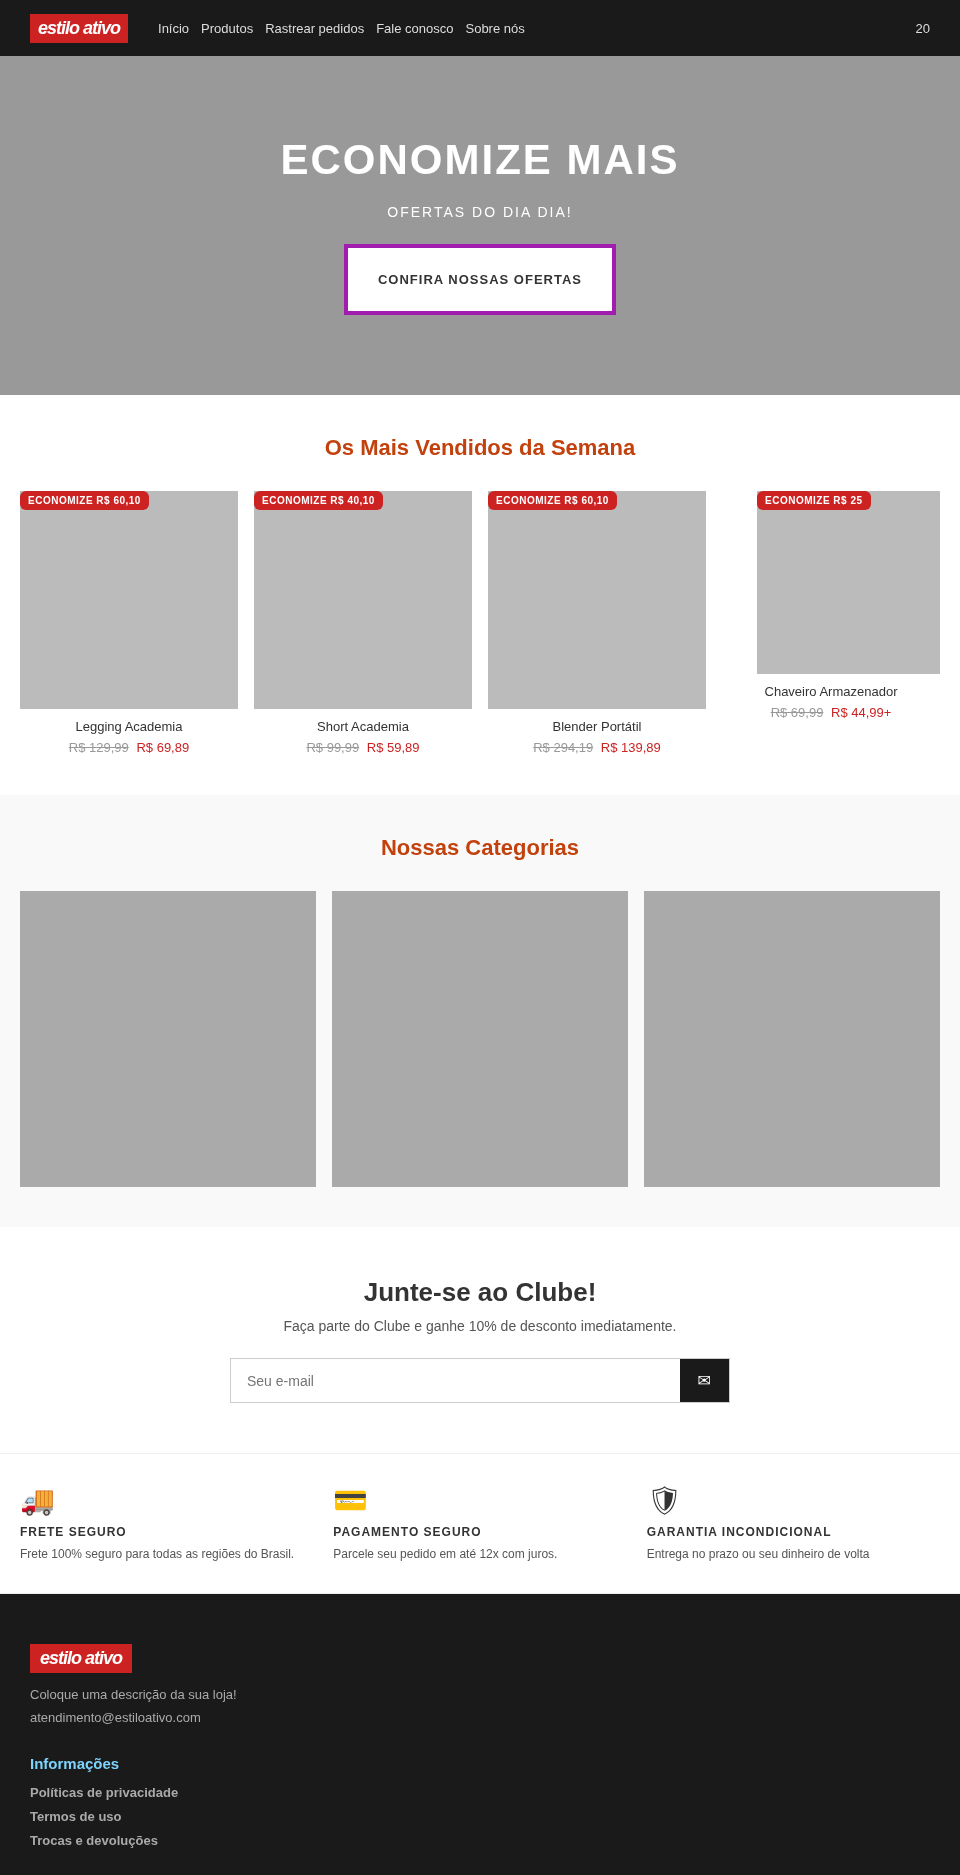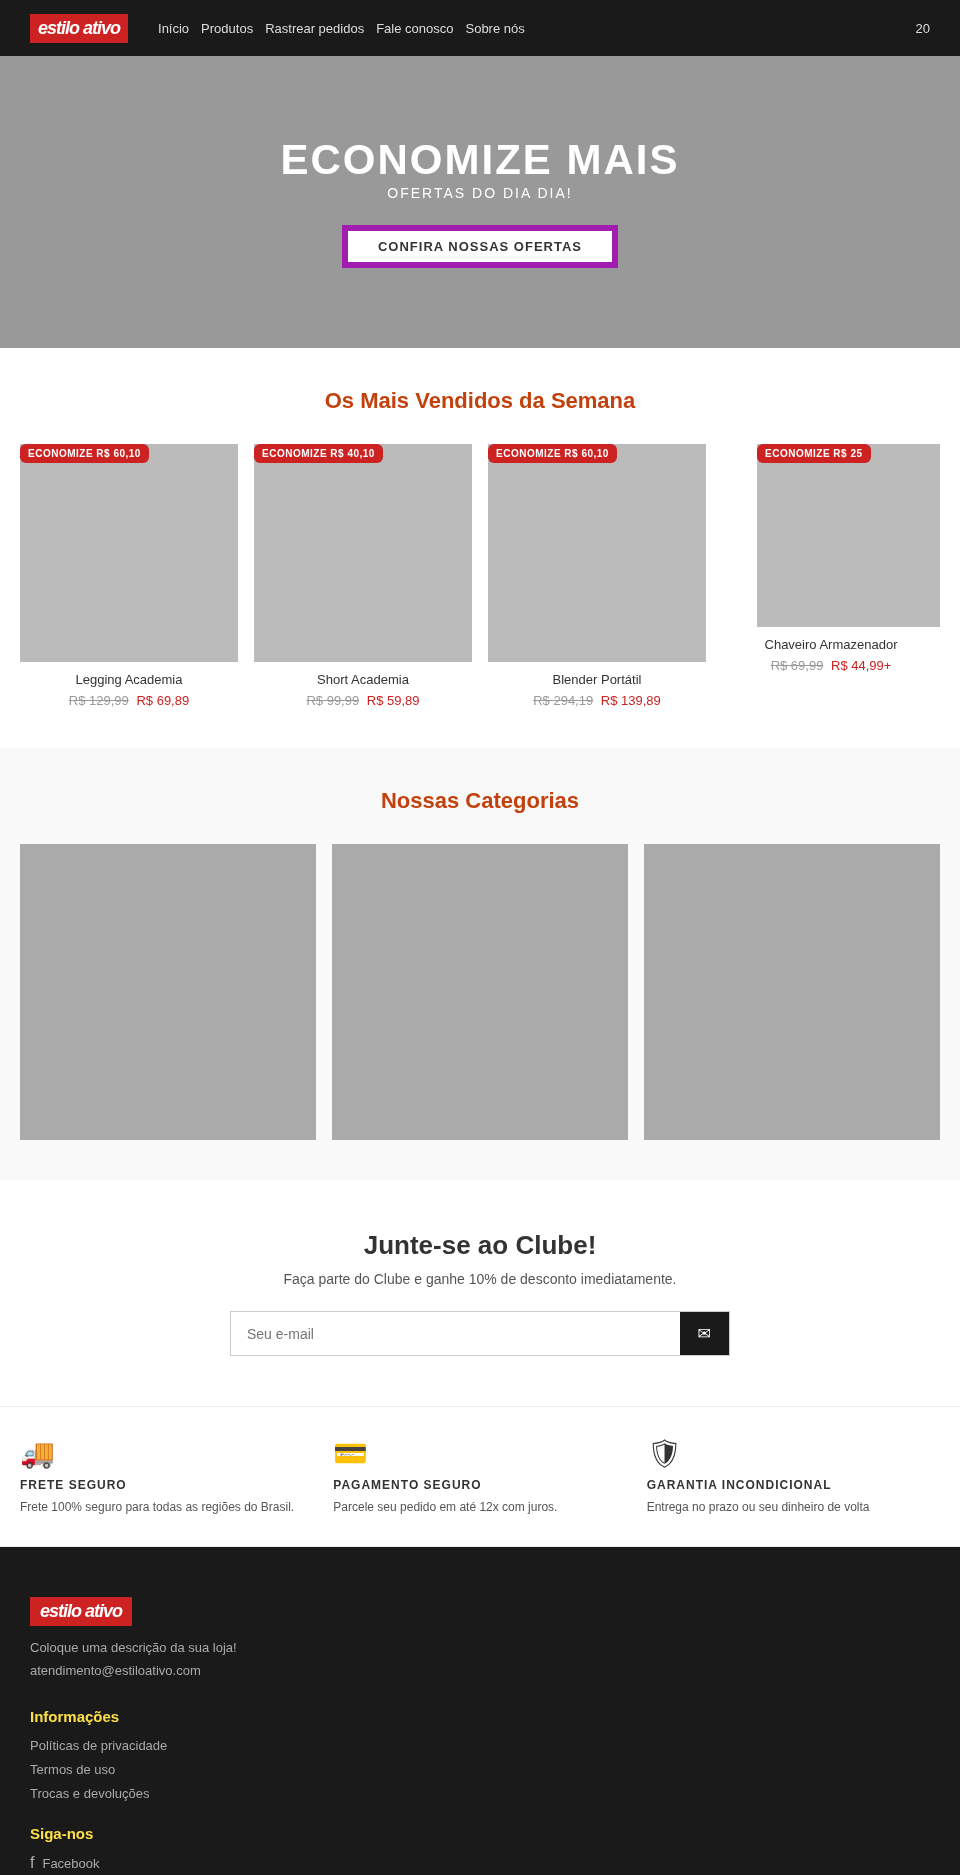--- a/index.html
+++ b/index.html
@@ -58,28 +58,28 @@
       font-size: 42px;
       font-weight: 900;
       color: #fff;
       letter-spacing: 2px;
       text-transform: uppercase;
     }
     .hero p {
       color: #fff;
       font-size: 14px;
       letter-spacing: 2px;
-      margin: 1px 0 24px;
+      margin: 20px 0 24px;
       text-transform: uppercase;
     }
     .hero-btn {
       background: #fff;
       color: #333;
-      border: 6px solid #a21caf;
-      padding: 8px 30px;
+      border: 4px solid #a21caf;
+      padding: 24px 30px;
       font-size: 13px;
       font-weight: 700;
       cursor: pointer;
       letter-spacing: 1px;
       text-transform: uppercase;
     }
 
     
     .section {
       padding: 40px 20px;
@@ -259,26 +259,27 @@
       margin-bottom: 8px;
     }
     .footer-email {
       font-size: 13px;
       color: #aaa;
       margin-bottom: 30px;
     }
     .footer-col-title {
       font-size: 15px;
       font-weight: 700;
-      color: #fde047;
+      color: #7dd3fc;
       margin-bottom: 12px;
       margin-top: 24px;
     }
     .footer-links {
       list-style: none;
+      font-weight: bold;
     }
     .footer-links li {
       margin-bottom: 8px;
     }
     .footer-links a {
       color: #aaa;
       text-decoration: none;
       font-size: 13px;
     }
     .social-item {

